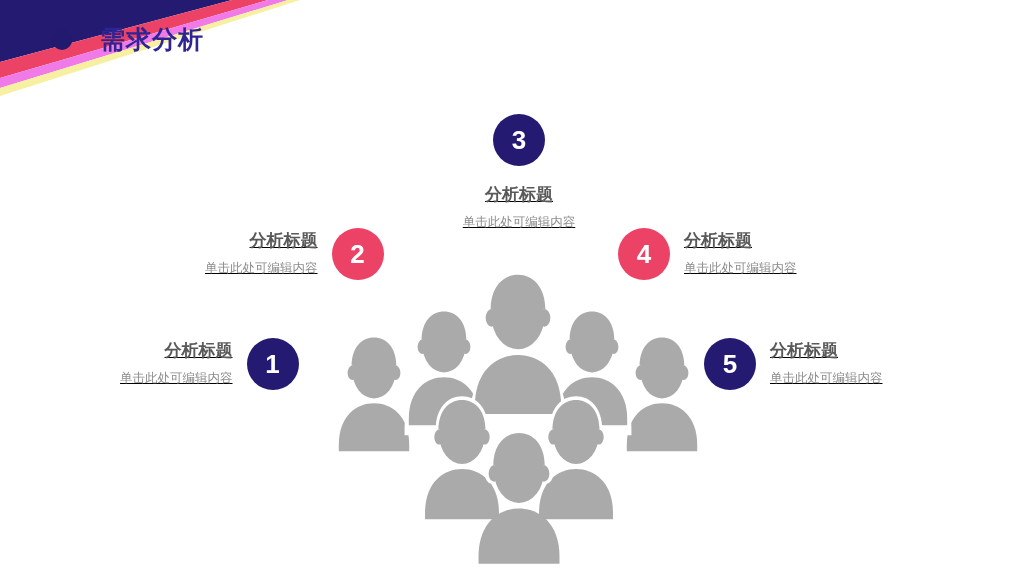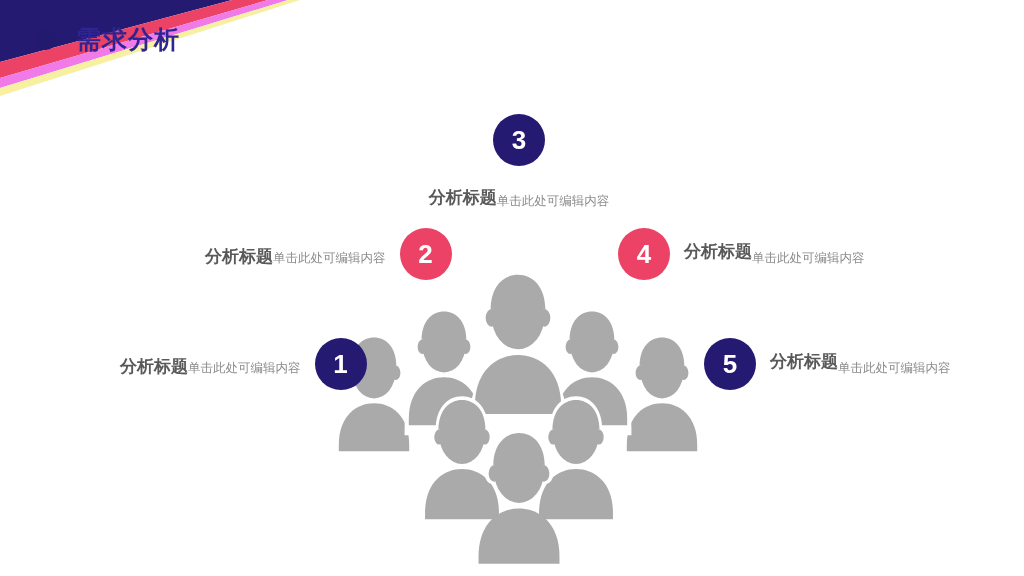--- a/index.html
+++ b/index.html
@@ -30,25 +30,25 @@
     width: 300px;
     height: 110px;
     overflow: hidden;
     pointer-events: none;
   }
   .corner-deco svg { display: block; }
 
   
   .header {
     position: absolute;
-    left: 36px;
+    left: 52px;
     top: 27px;
     display: flex;
     align-items: center;
-    gap: 20px;
+    gap: 28px;
     z-index: 5;
   }
   .header-bullet {
     width: 20px;
     height: 20px;
     border-radius: 50%;
     background: #221a6e;
     flex: 0 0 auto;
   }
   .header-title {
@@ -90,21 +90,21 @@
     justify-content: center;
     color: #ffffff;
     font-size: 26px;
     font-weight: bold;
     flex: 0 0 auto;
     line-height: 1;
   }
   .badge.navy { background: #241a72; }
   .badge.pink { background: #ec4266; }
 
-  .labels { display: flex; flex-direction: row; }
+  .labels { display: flex; flex-direction: column; text-decoration: underline; }
   .labels.align-right { align-items: flex-end; text-align: right; }
   .labels.align-left  { align-items: flex-start; text-align: left; }
   .labels.align-center{ align-items: center; text-align: center; }
 
   .label-title {
     font-size: 17px;
     font-weight: bold;
     color: #595959;
     line-height: 1.25;
     white-space: nowrap;

